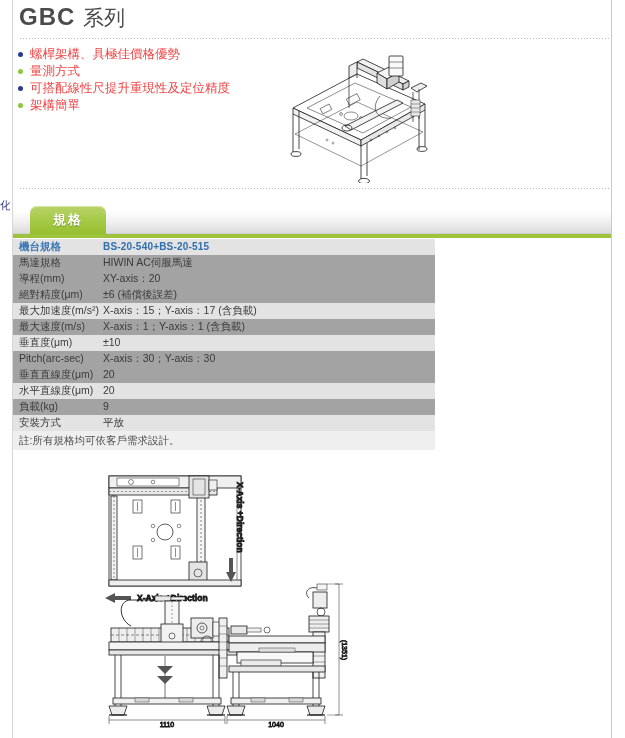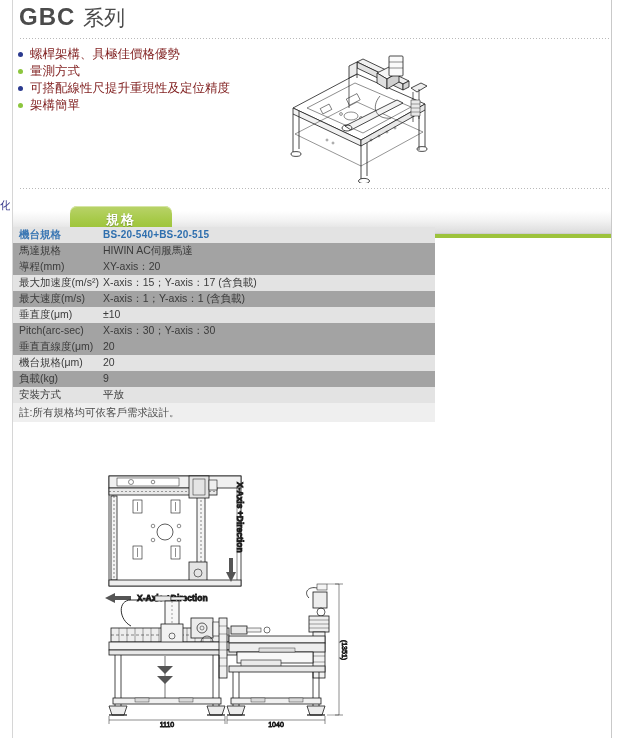--- a/index.html
+++ b/index.html
@@ -44,21 +44,21 @@
   .dots-bottom{
     position:absolute;left:19px;top:188px;width:592px;height:1px;
     background-image:radial-gradient(circle, #b9b9b9 0.6px, transparent 0.7px);
     background-size:3px 1px;
   }
 
   
   .features{position:absolute;left:17px;top:46px;width:300px;}
   .feat{
     position:relative;padding-left:13px;
-    font-size:12.5px;line-height:17px;color:#7f1d1d;
+    font-size:12.5px;line-height:17px;color:#ef4444;
     white-space:nowrap;
   }
   .feat .bul{
     position:absolute;left:1px;top:6px;width:5px;height:5px;border-radius:50%;
   }
 
   
   .hero{position:absolute;left:285px;top:48px;width:180px;height:135px;}
 
   
@@ -68,36 +68,35 @@
   .tabbar .strip{
     position:absolute;left:0;bottom:4px;width:598px;height:22px;
     background:linear-gradient(to bottom,#ffffff 0%,#f2f2f2 45%,#dcdcdc 100%);
     border-bottom:1px solid #cfcfcf;
   }
   .tabbar .greenline{
     position:absolute;left:0;bottom:0;width:598px;height:4px;
     background:#9dc33c;
   }
   .tab{
-    position:absolute;left:17px;top:0;width:102px;height:28px;
+    position:absolute;left:17px;top:0;width:76px;height:28px;
     background:linear-gradient(to bottom,#b9d36a 0%,#a7ca49 48%,#97c02f 100%);
     border-radius:7px 7px 0 0;
     box-shadow:inset 0 1px 0 #d6e6a5;
     text-align:center;
-    margin-left:40px;
   }
   .tab-label{
     display:block;color:#ffffff;font-size:13px;font-weight:bold;
     line-height:28px;text-shadow:0 1px 1px rgba(0,0,0,.28);
     letter-spacing:2px;
   }
 
   
   .spec{
-    position:absolute;left:13px;top:227px;width:422px;
+    position:absolute;left:13px;top:239px;width:422px;
     border-collapse:collapse;table-layout:fixed;
   }
   .spec td{
     font-size:10.5px;line-height:13px;
     padding:1px 4px 2px 6px;
     color:#3b3b3b;vertical-align:middle;white-space:nowrap;
     height:13px;
   }
   .spec td.k{width:74px;}
   .spec tr.odd td{background:#e3e3e3;}
@@ -230,20 +229,24 @@
         <td class="v">BS-20-540+BS-20-515</td>
       </tr>
       <tr class="even">
         <td class="k">馬達規格</td>
         <td class="v">HIWIN AC伺服馬達</td>
       </tr>
       <tr class="even">
         <td class="k">導程(mm)</td>
         <td class="v">XY-axis：20</td>
       </tr>
+      <tr class="even">
+        <td class="k">絕對精度(μm)</td>
+        <td class="v">±6 (補償後誤差)</td>
+      </tr>
       <tr class="odd">
         <td class="k">最大加速度(m/s²)</td>
         <td class="v">X-axis：15；Y-axis：17 (含負載)</td>
       </tr>
       <tr class="even">
         <td class="k">最大速度(m/s)</td>
         <td class="v">X-axis：1；Y-axis：1 (含負載)</td>
       </tr>
       <tr class="odd">
         <td class="k">垂直度(μm)</td>
@@ -251,21 +254,21 @@
       </tr>
       <tr class="even">
         <td class="k">Pitch(arc-sec)</td>
         <td class="v">X-axis：30；Y-axis：30</td>
       </tr>
       <tr class="even">
         <td class="k">垂直直線度(μm)</td>
         <td class="v">20</td>
       </tr>
       <tr class="odd">
-        <td class="k">機台規格(μm)</td>
+        <td class="k">水平直線度(μm)</td>
         <td class="v">20</td>
       </tr>
       <tr class="even">
         <td class="k">負載(kg)</td>
         <td class="v">9</td>
       </tr>
       <tr class="odd">
         <td class="k">安裝方式</td>
         <td class="v">平放</td>
       </tr>

